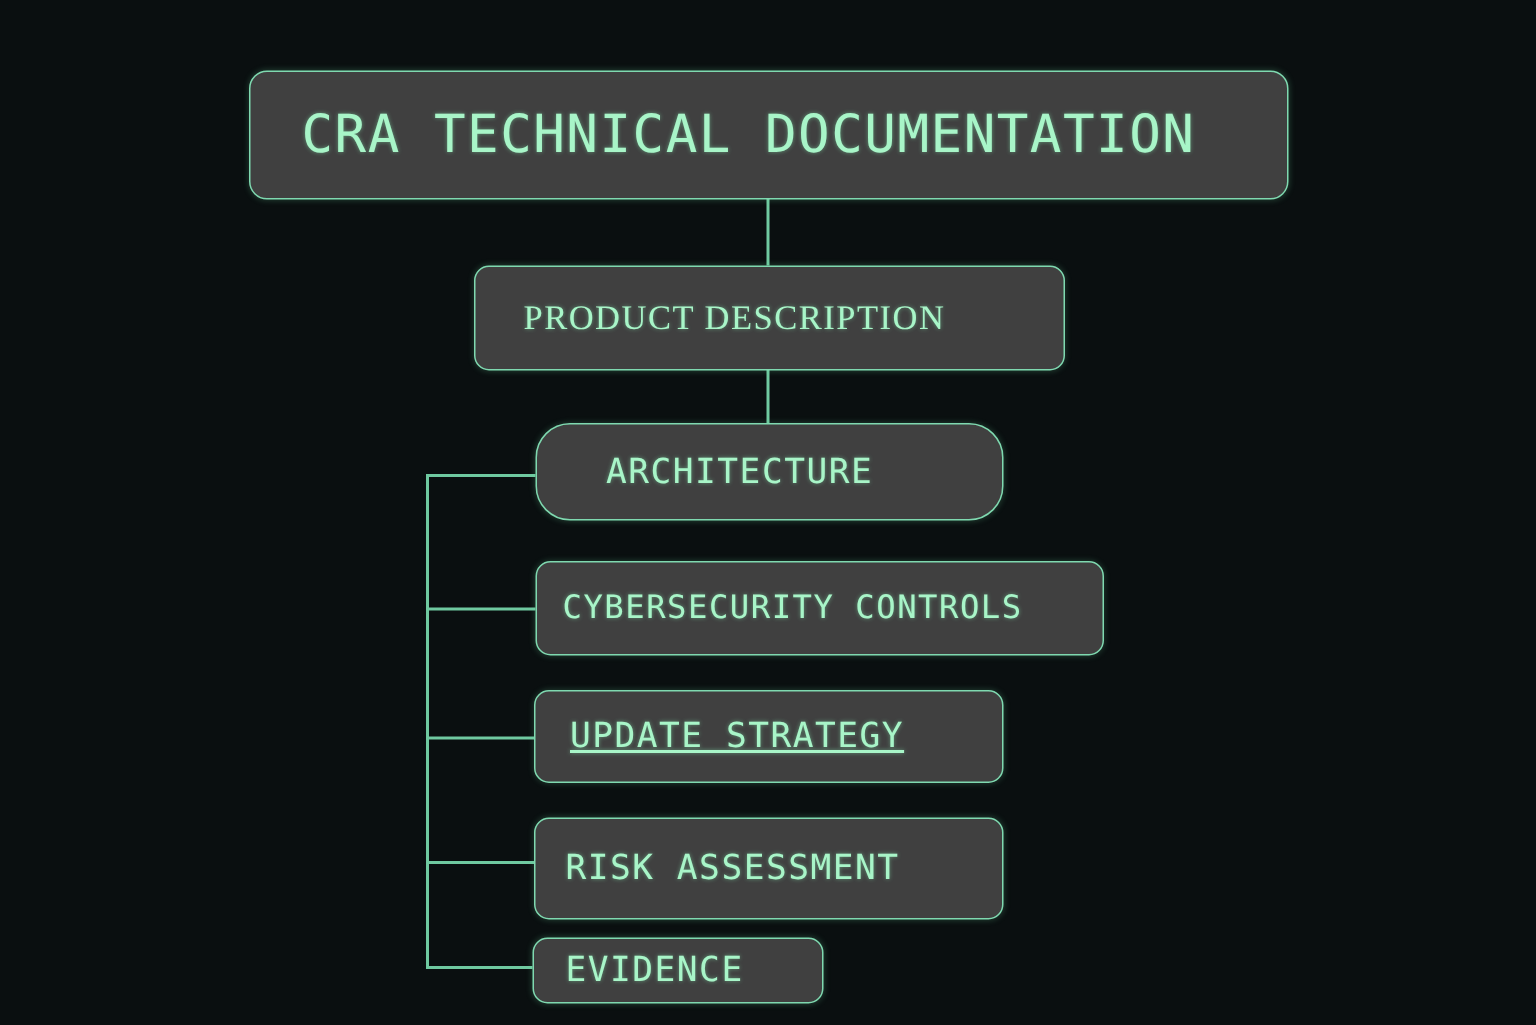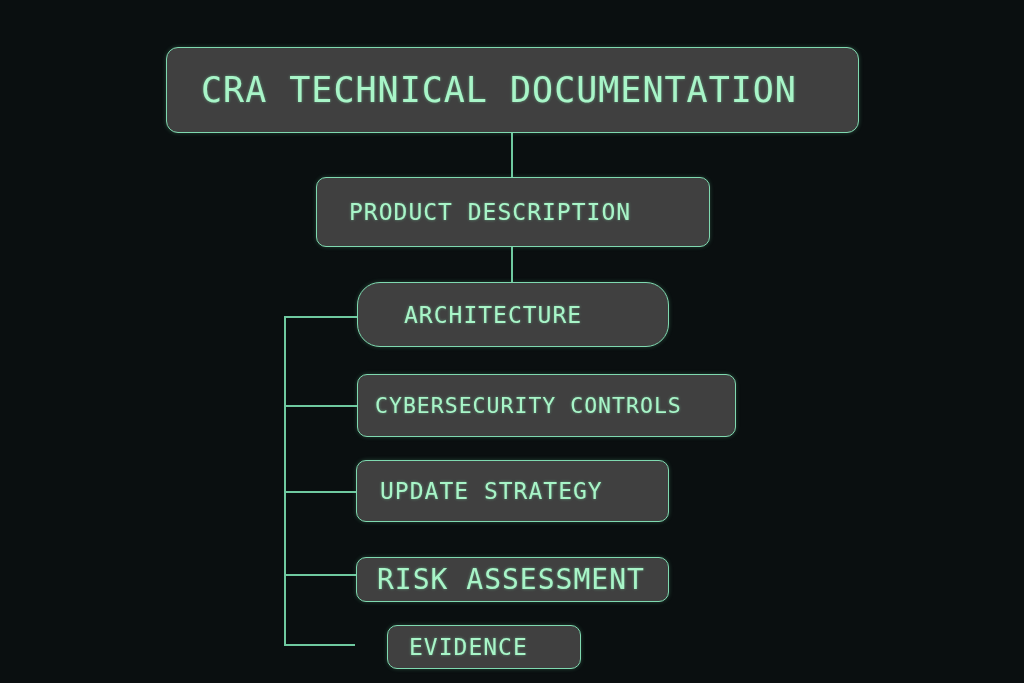--- a/index.html
+++ b/index.html
@@ -20,35 +20,35 @@
 <div class="line" style="left:284px;top:316px;width:73px;height:1.5px;"></div>
 <div class="line" style="left:284px;top:405px;width:73px;height:1.5px;"></div>
 <div class="line" style="left:284px;top:491px;width:72px;height:1.5px;"></div>
 <div class="line" style="left:284px;top:574px;width:72px;height:1.5px;"></div>
 <div class="line" style="left:284px;top:644px;width:71px;height:1.5px;"></div>
 
 <div class="box" style="left:166px;top:47px;width:693px;height:86px;border-radius:12px;font-size:35px;padding-left:34px;">
   <span>CRA TECHNICAL DOCUMENTATION</span>
 </div>
 
-<div class="box" style="left:316px;top:177px;width:394px;height:70px;font-size:23px;padding-left:32px;">
+<div class="box" style="left:316px;top:177px;width:394px;height:70px;font-size:23px;padding-left:32px;font-family:Liberation Serif, serif;">
   <span>PRODUCT DESCRIPTION</span>
 </div>
 
 <div class="box" style="left:357px;top:282px;width:312px;height:65px;font-size:23px;padding-left:46px;border-radius:23px;">
   <span>ARCHITECTURE</span>
 </div>
 
 <div class="box" style="left:357px;top:374px;width:379px;height:63px;font-size:21.5px;padding-left:17px;">
   <span>CYBERSECURITY CONTROLS</span>
 </div>
 
-<div class="box" style="left:356px;top:460px;width:313px;height:62px;font-size:23px;padding-left:23px;">
+<div class="box" style="left:356px;top:460px;width:313px;height:62px;font-size:23px;padding-left:23px;text-decoration:underline;">
   <span>UPDATE STRATEGY</span>
 </div>
 
-<div class="box" style="left:356px;top:545px;width:313px;height:45px;font-size:28px;padding-left:20px;margin-top:12px;">
+<div class="box" style="left:356px;top:545px;width:313px;height:68px;font-size:23px;padding-left:20px;">
   <span>RISK ASSESSMENT</span>
 </div>
 
-<div class="box" style="left:355px;top:625px;width:194px;height:44px;font-size:23px;padding-left:21px;margin-left:32px;">
+<div class="box" style="left:355px;top:625px;width:194px;height:44px;font-size:23px;padding-left:21px;">
   <span>EVIDENCE</span>
 </div>
 
 </body></html>

